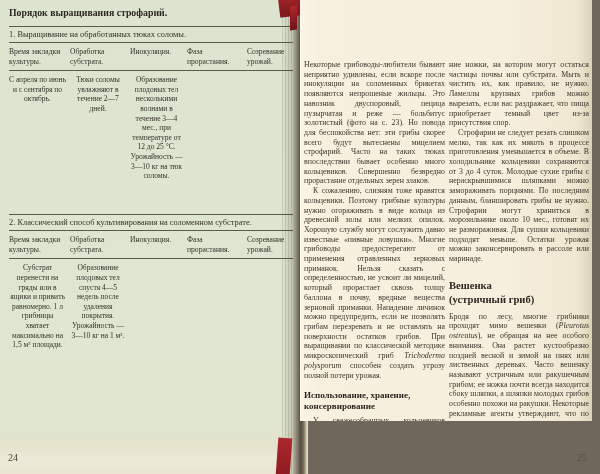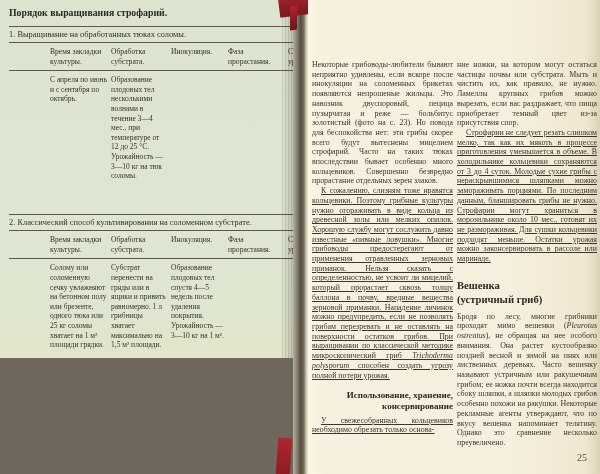--- a/index.html
+++ b/index.html
@@ -4,44 +4,43 @@
 <style>
   html,body{margin:0;padding:0;}
   body{
     width:600px;height:474px;position:relative;overflow:hidden;
     background:#6f675c;
     font-family:"Liberation Serif","DejaVu Serif",serif;
     color:#37332b;
   }
   
   .left-page{
-    position:absolute;left:0;top:0;width:293px;height:358px;overflow:hidden;
+    position:absolute;left:0;top:0;width:293px;height:474px;overflow:hidden;
     background:linear-gradient(180deg,#dce4cf 0%,#dee6d1 55%,#dfe6d0 88%,#e2e4cc 94%,#e2e4cc 100%);
   }
   .lp-bottom{
     position:absolute;left:0;top:447px;width:293px;height:27px;
     background:linear-gradient(180deg,#e7e3cd 0%,#ece9d6 40%,#e9e5d2 100%);
   }
   .lp-edge-lines{
     position:absolute;right:0;top:0;width:11px;height:474px;
     background:repeating-linear-gradient(90deg,rgba(85,85,60,.18) 0 1px,rgba(0,0,0,0) 1px 3px),
                linear-gradient(90deg,rgba(0,0,0,0) 0%,rgba(60,55,40,.20) 100%);
   }
   .lp-inner{position:absolute;left:9px;top:0;width:290px;}
   .lp-title{font-weight:bold;font-size:9.8px;margin:7px 0 0 0;color:#2c2822;}
   .rule{border-top:1px solid #5a594c;height:0;margin:0;}
   .rule.r1{margin-top:8px;}
   .caption{font-size:8.4px;margin:3px 0;color:#333026;}
   .tgrid{
     display:grid;grid-template-columns:57px 56px 53px 56px 58px;column-gap:4px;
     padding:4px 11px 4px 0;
-    margin-left:41px;
   }
   .th{font-size:7.6px;line-height:9.6px;color:#34312a;}
-  .td{font-size:7.5px;line-height:9.6px;color:#34312a;overflow-wrap:break-word;}
+  .td{font-size:7.5px;line-height:9.6px;color:#34312a;overflow-wrap:break-word;text-align:center;}
   .t1-row{min-height:122px;}
   .t1-gap{margin-top:13px;}
   .pagenum{position:absolute;font-size:10px;color:#4a463c;}
   .pn-left{left:8px;top:452px;}
   .pn-right{left:577px;top:452px;color:#55503f;}
   
   .gutter{
     position:absolute;left:293px;top:0;width:15px;height:474px;
     background:linear-gradient(90deg,#b3b2a0 0%,#8a8374 25%,#554c40 52%,#7b705d 72%,#cdc3ab 88%,#f2ebd8 100%);
   }
@@ -55,36 +54,36 @@
     background:linear-gradient(180deg,#b0262d 0%,#6d1318 100%);
     transform:skewY(-10deg);
   }
   .red-bottom{
     position:absolute;left:277px;top:438px;width:14px;height:38px;
     background:linear-gradient(180deg,#ad272f 0%,#8c1b22 100%);
     transform:rotate(4deg);
   }
   
   .right-page{
-    position:absolute;left:308px;top:0;width:292px;height:474px;overflow:hidden;
+    position:absolute;left:300px;top:0;width:292px;height:421px;overflow:hidden;
     background:linear-gradient(90deg,#fbf5e6 0%,#f7f0de 6%,#f6efdd 70%,#efe7d1 95%,#ddd2b8 99.5%,#c9bd a3 100%);
     background:linear-gradient(90deg,#fbf5e6 0%,#f7f0de 6%,#f6efdd 70%,#efe7d1 95%,#ddd2b8 100%);
   }
   .col{position:absolute;top:60px;}
   .col1{left:4px;width:141px;}
   .col2{left:149px;width:140px;}
   .bodyp{
     font-size:7.9px;line-height:9.7px;text-align:justify;margin:0;
     color:#3b362c;overflow-wrap:break-word;
   }
-  .bodyp.indent{text-indent:9px;text-decoration:underline;}
+  .bodyp.indent{text-indent:9px;}
   .bodyp i{font-style:italic;}
   .h-small{
     font-size:9px;line-height:11.2px;font-weight:bold;margin:10px 0 3px 0;
-    white-space:pre-line;color:#2c2720;text-align:right;
+    white-space:pre-line;color:#2c2720;
   }
   .h-big{
     font-size:10.6px;line-height:14px;font-weight:bold;margin:15px 0 5px 0;
     white-space:pre-line;color:#2c2720;
   }
 </style>
 </head>
 <body>
 
 <div>
@@ -100,38 +99,38 @@
         <div class="tgrid">
           <div class="th">Время закладки культуры.</div>
           <div class="th">Обработка субстрата.</div>
           <div class="th">Инокуляция.</div>
           <div class="th">Фаза прорастания.</div>
           <div class="th">Созревание урожай.</div>
         </div>
         <div class="rule"></div>
         <div class="tgrid t1-row">
           <div class="td">С апреля по июнь и с сентября по октябрь.</div>
+          <div class="td">Тюки соломы увлажняют в течение 2—7 дней.</div>
           <div class="td">Образование плодовых тел несколькими волнами в течение 3—4 мес., при температуре от 12 до 25 °C. Урожайность — 3—10 кг на тюк соломы.</div>
         </div>
       </div>
 
       <div>
         <div class="rule t1-gap"></div>
         <div class="caption">2. Классический способ культивирования на соломенном субстрате.</div>
         <div class="rule"></div>
         <div class="tgrid">
           <div class="th">Время закладки культуры.</div>
           <div class="th">Обработка субстрата.</div>
           <div class="th">Инокуляция.</div>
           <div class="th">Фаза прорастания.</div>
           <div class="th">Созревание урожай.</div>
         </div>
         <div class="rule"></div>
         <div class="tgrid">
-          <div class="td">Солому или соломенную сечку увлажняют на бетонном полу или брезенте, одного тюка или 25 кг соломы хватает на 1 м² площади грядки.</div>
           <div class="td">Субстрат перенести на гряды или в ящики и привить равномерно. 1 л грибницы хватает максимально на 1,5 м² площади.</div>
           <div class="td">Образование плодовых тел спустя 4—5 недель после удаления покрытия. Урожайность — 3—10 кг на 1 м².</div>
         </div>
       </div>
     </div>
 
     <div class="lp-bottom"></div>
     <div class="lp-edge-lines"></div>
     <div class="pagenum pn-left">24</div>
   </div>

